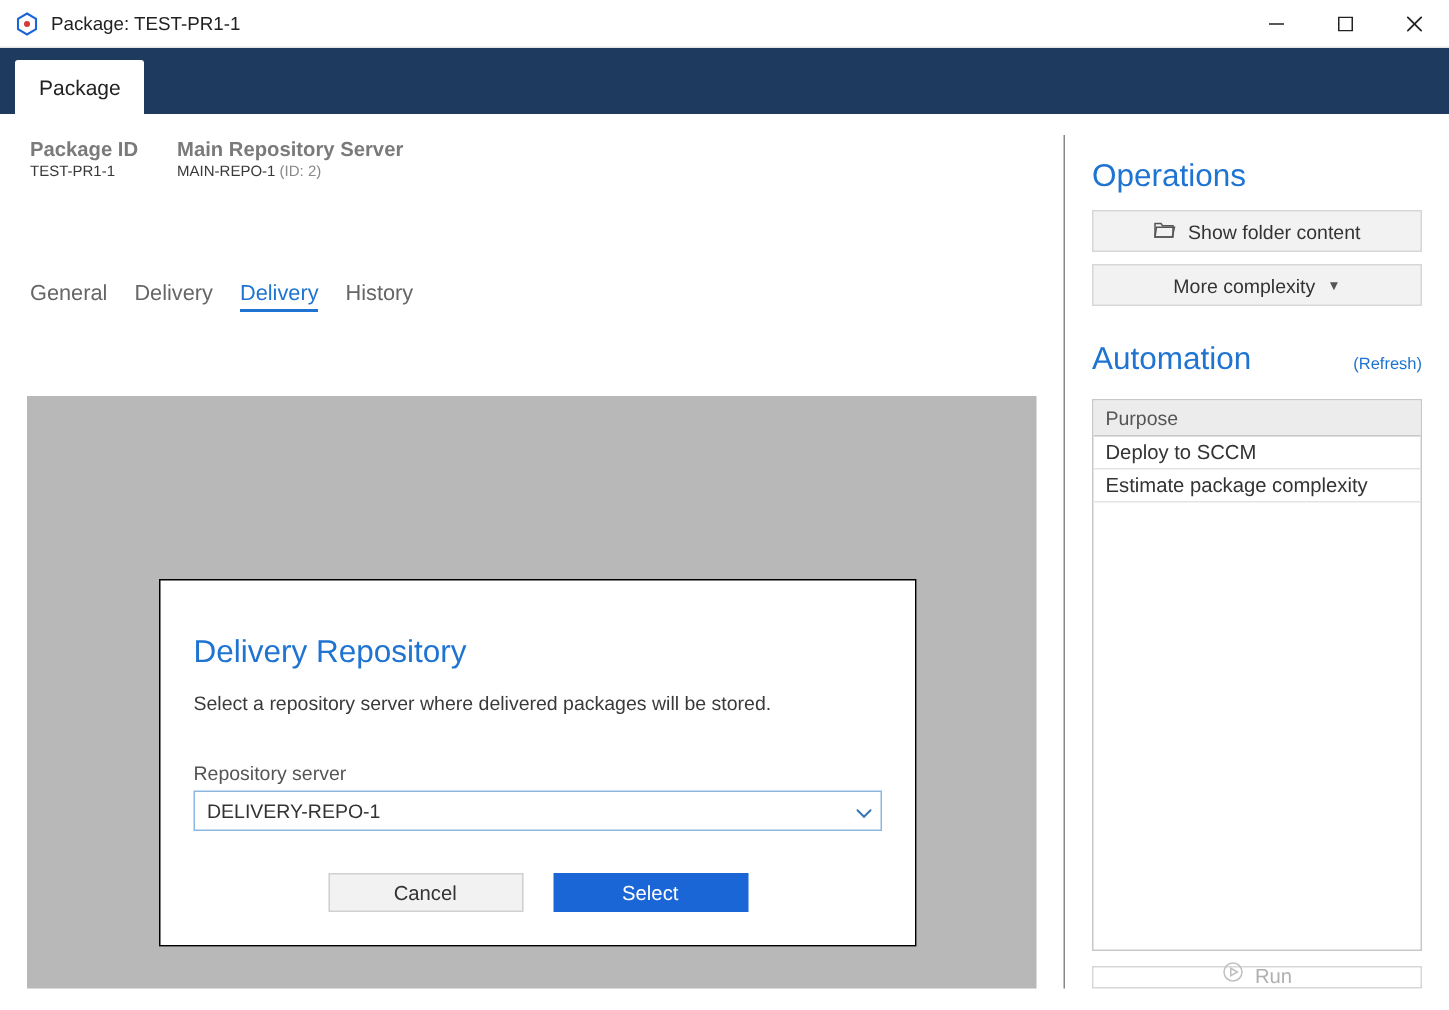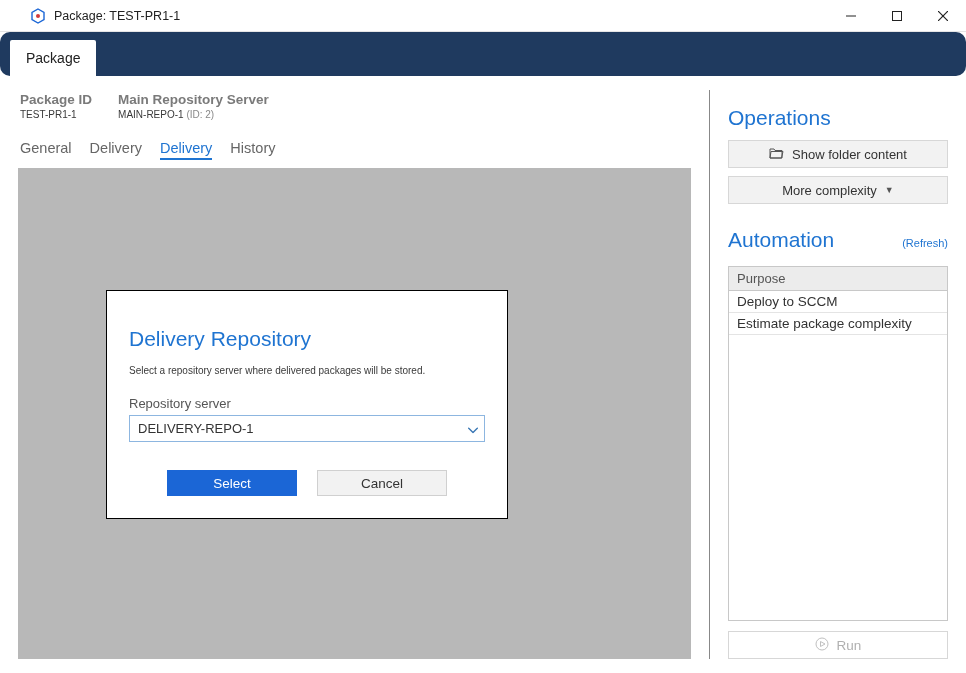--- a/index.html
+++ b/index.html
@@ -5,21 +5,20 @@
   * { box-sizing: border-box; margin: 0; padding: 0; font-family: "Segoe UI", Arial, sans-serif; }
   html, body { width: 966px; height: 673px; overflow: hidden; background: #fff; }
 
   
   .titlebar {
     height: 32px;
     display: flex;
     align-items: center;
     border-bottom: 1px solid #e5e5e5;
     background: #fff;
-    padding-left: 20px;
   }
   .titlebar .icon {
     width: 16px; height: 16px;
     margin: 0 8px 0 10px;
     display: flex; align-items: center; justify-content: center;
   }
   .titlebar .title {
     font-size: 12.5px;
     color: #222;
     flex: 1;
@@ -31,21 +30,20 @@
   }
   .winbtn svg { display:block; }
 
   
   .tabstrip {
     height: 44px;
     background: #1f3a5f;
     display: flex;
     align-items: flex-end;
     padding-left: 10px;
-    border-radius: 10px;
   }
   .tabbtn {
     background: #fff;
     color: #222;
     font-size: 14px;
     padding: 10px 16px 10px 16px;
     border-top-left-radius: 2px;
     border-top-right-radius: 2px;
     margin-bottom: 0;
   }
@@ -54,20 +52,21 @@
   .body {
     display: flex;
     height: calc(673px - 32px - 44px);
     padding: 14px 18px 14px 18px;
   }
   .left {
     flex: 1;
     display: flex;
     flex-direction: column;
     min-width: 0;
+    gap: 48px;
   }
   .separator {
     width: 1px;
     background: #888;
     margin: 0 18px;
   }
   .right {
     width: 220px;
     display: flex;
     flex-direction: column;
@@ -103,32 +102,32 @@
     flex: 1;
     background: #b8b8b8;
     position: relative;
     margin-top: 2px;
   }
 
   
   .modal {
     position: absolute;
     left: 88px; top: 122px;
-    width: 402px;
+    width: 505px;
     background: #fff;
     border: 1px solid #000;
     padding: 36px 22px 22px 22px;
   }
   .modal h2 {
     color: #1f74d1;
     font-weight: 400;
     font-size: 21px;
     margin-bottom: 14px;
   }
-  .modal .desc { font-size: 10px; color: #3a3a3a; margin-bottom: 20px; }
+  .modal .desc { font-size: 13px; color: #3a3a3a; margin-bottom: 32px; }
   .modal .flabel { font-size: 13px; color: #555; margin-bottom: 4px; }
   .selectbox {
     width: 100%;
     height: 27px;
     border: 1px solid #8db6e0;
     display: flex;
     align-items: center;
     padding: 0 8px;
     font-size: 13px;
     color: #333;
@@ -190,25 +189,25 @@
     border-bottom: 1px solid #c8c8c8;
     font-size: 13px; color: #555;
     padding: 4px 8px;
   }
   .grid .row {
     border-bottom: 1px solid #e4e4e4;
     font-size: 13.5px; color: #333;
     padding: 3px 8px;
   }
   .runbtn {
-    height: 28px;
+    height: 15px;
     border: 1px solid #d7d7d7;
     background: #fff;
     color: #b0b0b0;
-    display: flex; align-items: center; justify-content: center;
+    display: flex; align-items: flex-end; justify-content: center;
     gap: 8px;
     font-size: 13.5px;
   }
   .runbtn svg { stroke: #c0c0c0; }
 </style>
 </head>
 <body>
 
 <div class="titlebar">
   <span class="icon">
@@ -271,22 +270,22 @@
         <div class="flabel">Repository server</div>
         <div class="selectbox">
           <span>DELIVERY-REPO-1</span>
           <span class="chev">
             <svg width="10" height="6">
                 <polyline points="0,0 5,5 10,0" fill="none" stroke="#3b78b5" stroke-width="1.4"></polyline>
               </svg>
           </span>
         </div>
         <div class="btnrow">
+          <div class="btn secondary">Cancel</div>
           <div class="btn primary">Select</div>
-          <div class="btn secondary">Cancel</div>
         </div>
       </div>
     </div>
   </div>
 
   <div class="separator"></div>
 
   <div class="right">
     <h3>Operations</h3>
     <div class="opbtn">

